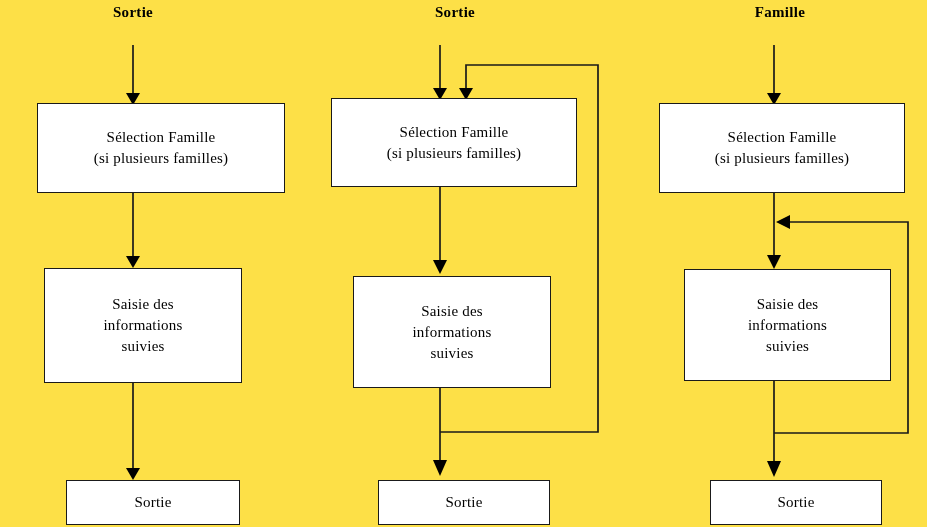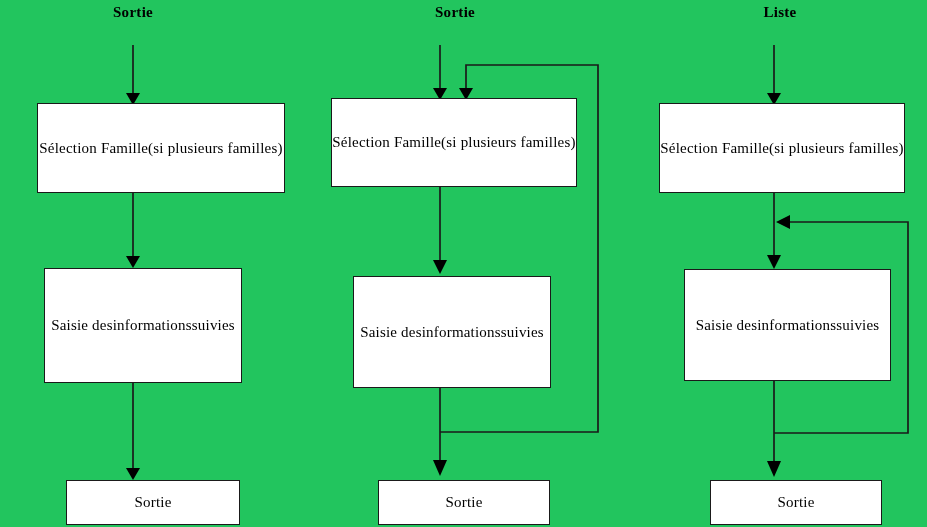--- a/index.html
+++ b/index.html
@@ -5,39 +5,39 @@
 <style>
   html,body{margin:0;padding:0;background:#ffffff;}
   body{
     font-family:"Liberation Serif","DejaVu Serif",serif;
     color:#000000;
   }
   #canvas{
     position:relative;
     width:927px;
     height:527px;
-    background:#22c55e;
+    background:#fde047;
     overflow:hidden;
   }
   .col-title{
     position:absolute;
     font-weight:bold;
     font-size:15px;
     letter-spacing:.3px;
     white-space:nowrap;
     text-align:center;
     line-height:18px;
   }
   .node{
     position:absolute;
     box-sizing:border-box;
     border:1.6px solid #1a1a1a;
     background:#ffffff;
     display:flex;
-    flex-direction:row;
+    flex-direction:column;
     align-items:center;
     justify-content:center;
     text-align:center;
     font-size:15px;
     line-height:21px;
     letter-spacing:.2px;
   }
   .node .ln{display:block;white-space:nowrap;}
   svg.wires{
     position:absolute;
@@ -53,21 +53,21 @@
   }
   svg.wires polygon{fill:#000000;stroke:none;}
 </style>
 </head>
 <body>
 
 <div id="canvas">
 
   <div class="col-title" style="left:73px;top:3px;width:120px;">Sortie</div>
   <div class="col-title" style="left:395px;top:3px;width:120px;">Sortie</div>
-  <div class="col-title" style="left:720px;top:3px;width:120px;">Liste</div>
+  <div class="col-title" style="left:720px;top:3px;width:120px;">Famille</div>
 
   <svg class="wires" viewBox="0 0 927 527">
 
     <g>
       <line x1="133" y1="45" x2="133" y2="95"></line>
       <polygon points="126,93 140,93 133,105"></polygon>
 
       <line x1="133" y1="193" x2="133" y2="258"></line>
       <polygon points="126,256 140,256 133,268"></polygon>
 

